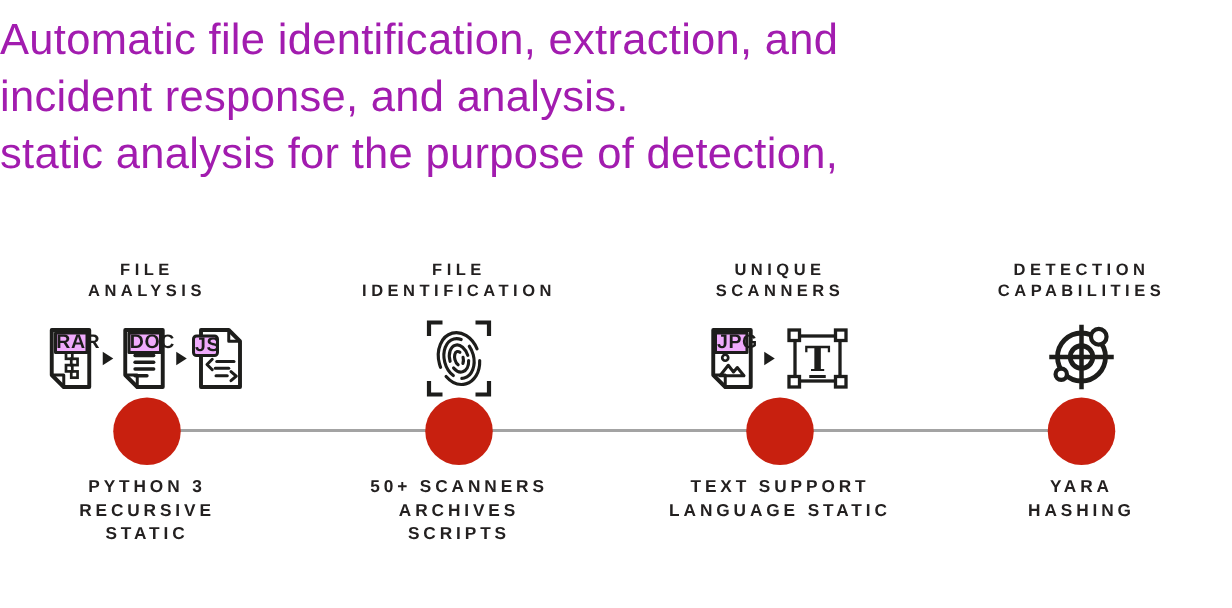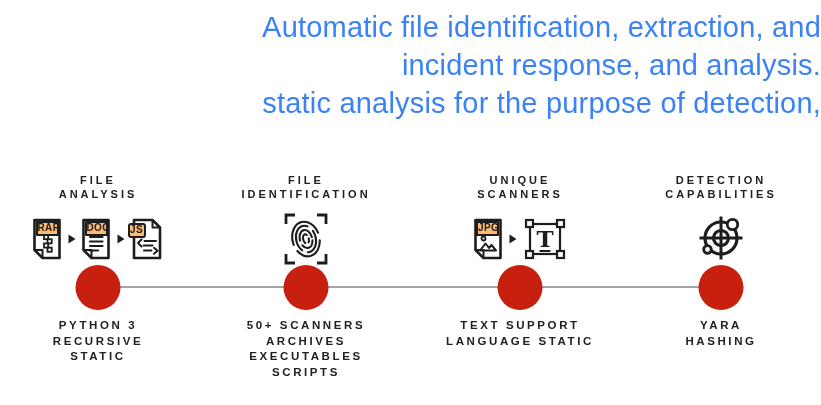--- a/index.html
+++ b/index.html
@@ -1,22 +1,22 @@
 <!DOCTYPE html>
 <html><head>
 <meta charset="utf-8">
 <style>
   html,body{margin:0;padding:0;background:#fff;}
   .canvas{
     position:relative;width:821px;height:405px;background:#ffffff;
     font-family:"Liberation Sans",sans-serif;overflow:hidden;
   }
   .title{
-    position:absolute;top:8px;left:0;right:0;text-align:right;
-    font-size:29px;line-height:38px;font-weight:400;color:#3b82f6;letter-spacing:0.2px;
+    position:absolute;top:8px;left:0;right:0;text-align:left;
+    font-size:29px;line-height:38px;font-weight:400;color:#a21caf;letter-spacing:0.2px;
   }
   .timeline-line{
     position:absolute;top:286px;left:98px;width:623px;height:1.5px;
     background:#a3a3a3;
   }
   .column{position:absolute;top:173px;width:220px;height:225px;text-align:center;}
   .col-header{
     position:absolute;top:0;left:0;width:100%;
     font-weight:bold;font-size:11px;line-height:14px;letter-spacing:3px;color:#232020;
   }
@@ -30,23 +30,23 @@
   }
   .col-label{
     position:absolute;top:145px;left:0;width:100%;
     font-weight:bold;font-size:11.5px;line-height:15.5px;letter-spacing:2.6px;color:#232020;
   }
   .file-icon{position:relative;width:30px;height:42px;flex:0 0 auto;}
   .file-icon.js{width:34px;}
   .file-icon svg{position:absolute;left:0;top:0;}
   .badge{
     position:absolute;top:3px;left:3.5px;right:3.5px;height:11px;
-    border:2px solid #1d1d1b;background:#fdba74;border-radius:1px;
-    font-weight:bold;font-size:10px;line-height:10px;letter-spacing:0.4px;
-    text-align:left;color:#1d1d1b;
+    border:2px solid #1d1d1b;background:#f0abfc;border-radius:1px;
+    font-weight:bold;font-size:13px;line-height:10px;letter-spacing:0.4px;
+    text-align:right;color:#1d1d1b;
   }
   .badge.badge-js{
     left:-2px;right:auto;top:5px;width:14px;border-radius:3px;
   }
   .arrow{flex:0 0 auto;}
 </style>
 </head>
 <body>
 
 <div class="canvas">
@@ -138,21 +138,20 @@
           <ellipse cx="24" cy="28" rx="9.8" ry="13.5" stroke-dasharray="24 6 34 7" stroke-dashoffset="4"></ellipse>
           <ellipse cx="24" cy="28" rx="6.2" ry="9.2" stroke-dasharray="16 5 24 5" stroke-dashoffset="-3"></ellipse>
           <ellipse cx="24" cy="28" rx="2.8" ry="4.8" stroke-dasharray="10 4 12 4" stroke-dashoffset="6"></ellipse>
         </g>
       </svg>
     </div>
     <div class="col-dot"></div>
     <div class="col-label">
       <div>50+ SCANNERS</div>
       <div>ARCHIVES</div>
-      <div>EXECUTABLES</div>
       <div>SCRIPTS</div>
     </div>
   </div>
 
   <div class="column" style="left:410px">
     <div class="col-header">
       <div>UNIQUE</div>
       <div>SCANNERS</div>
     </div>
     <div class="col-icons">

